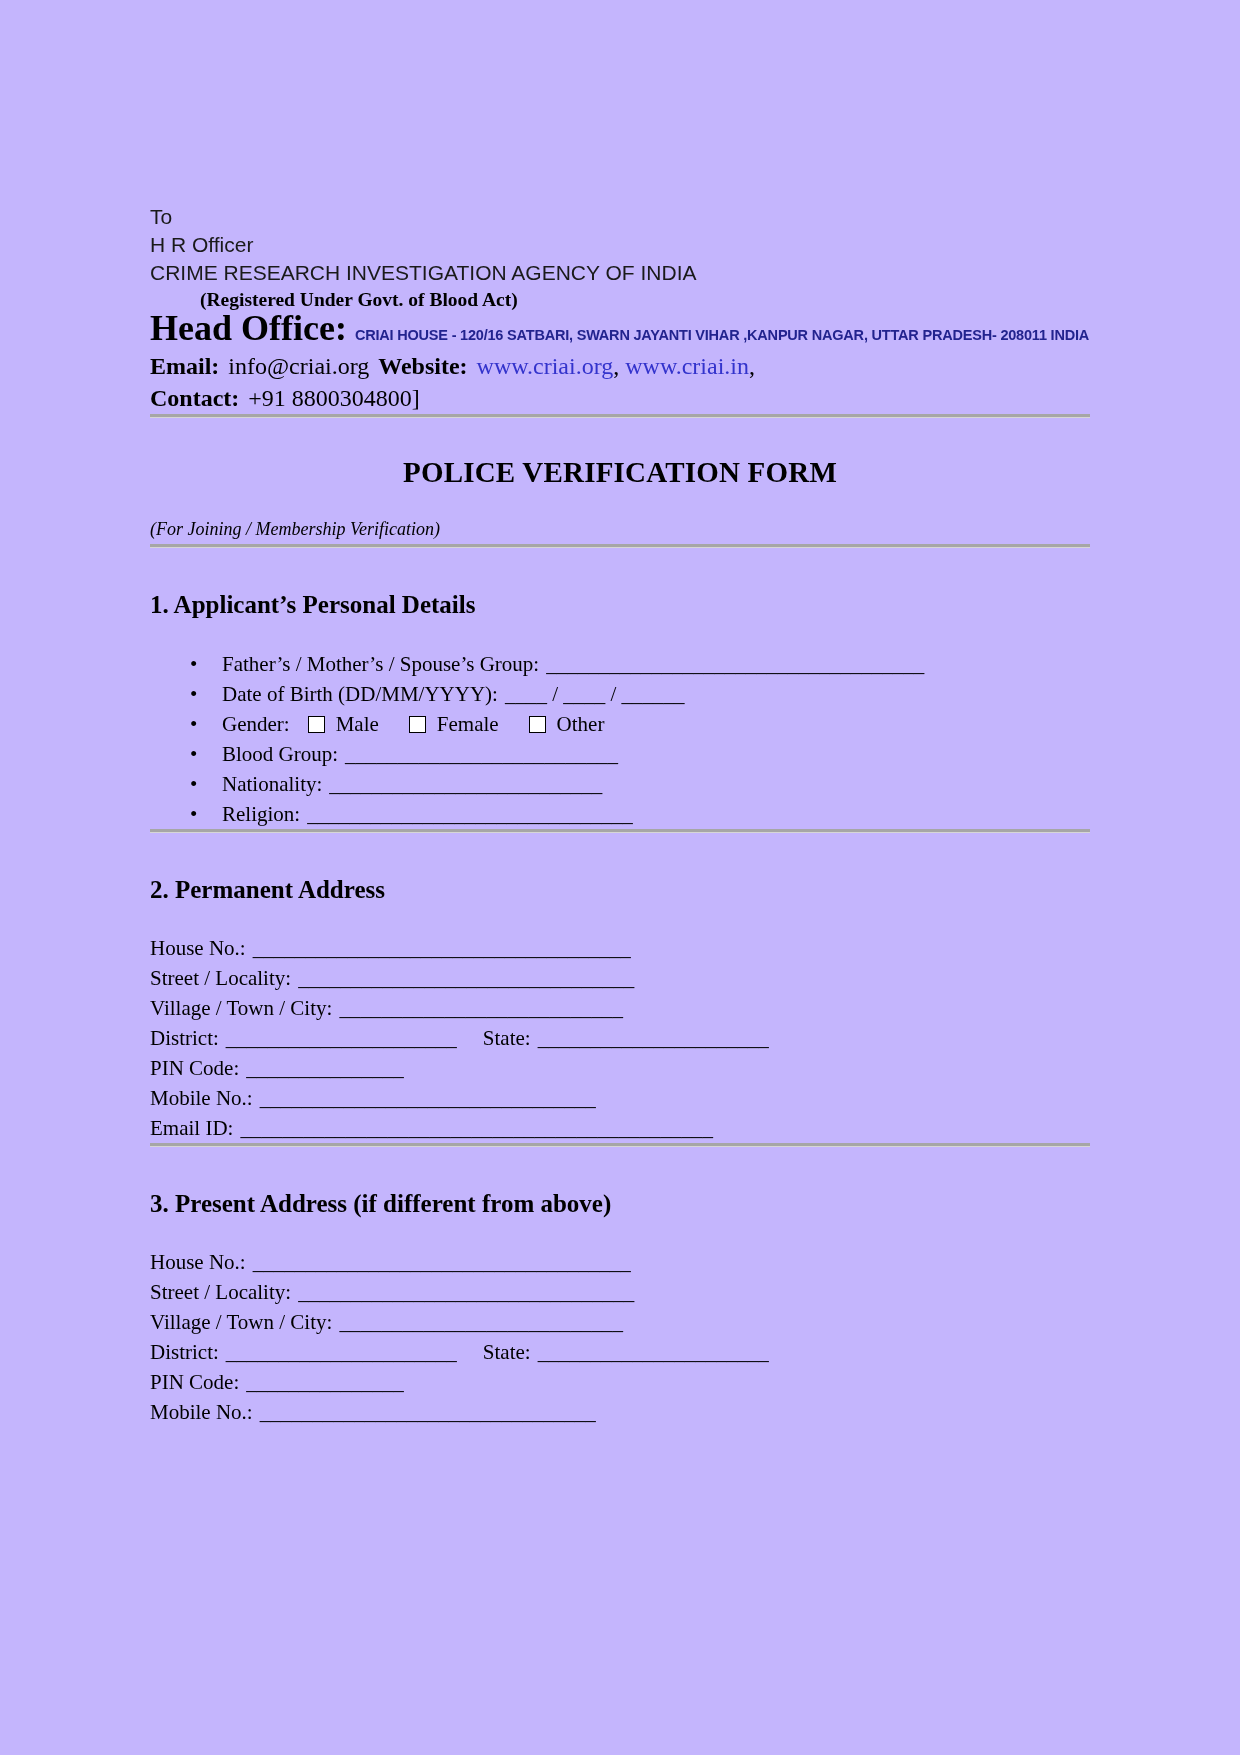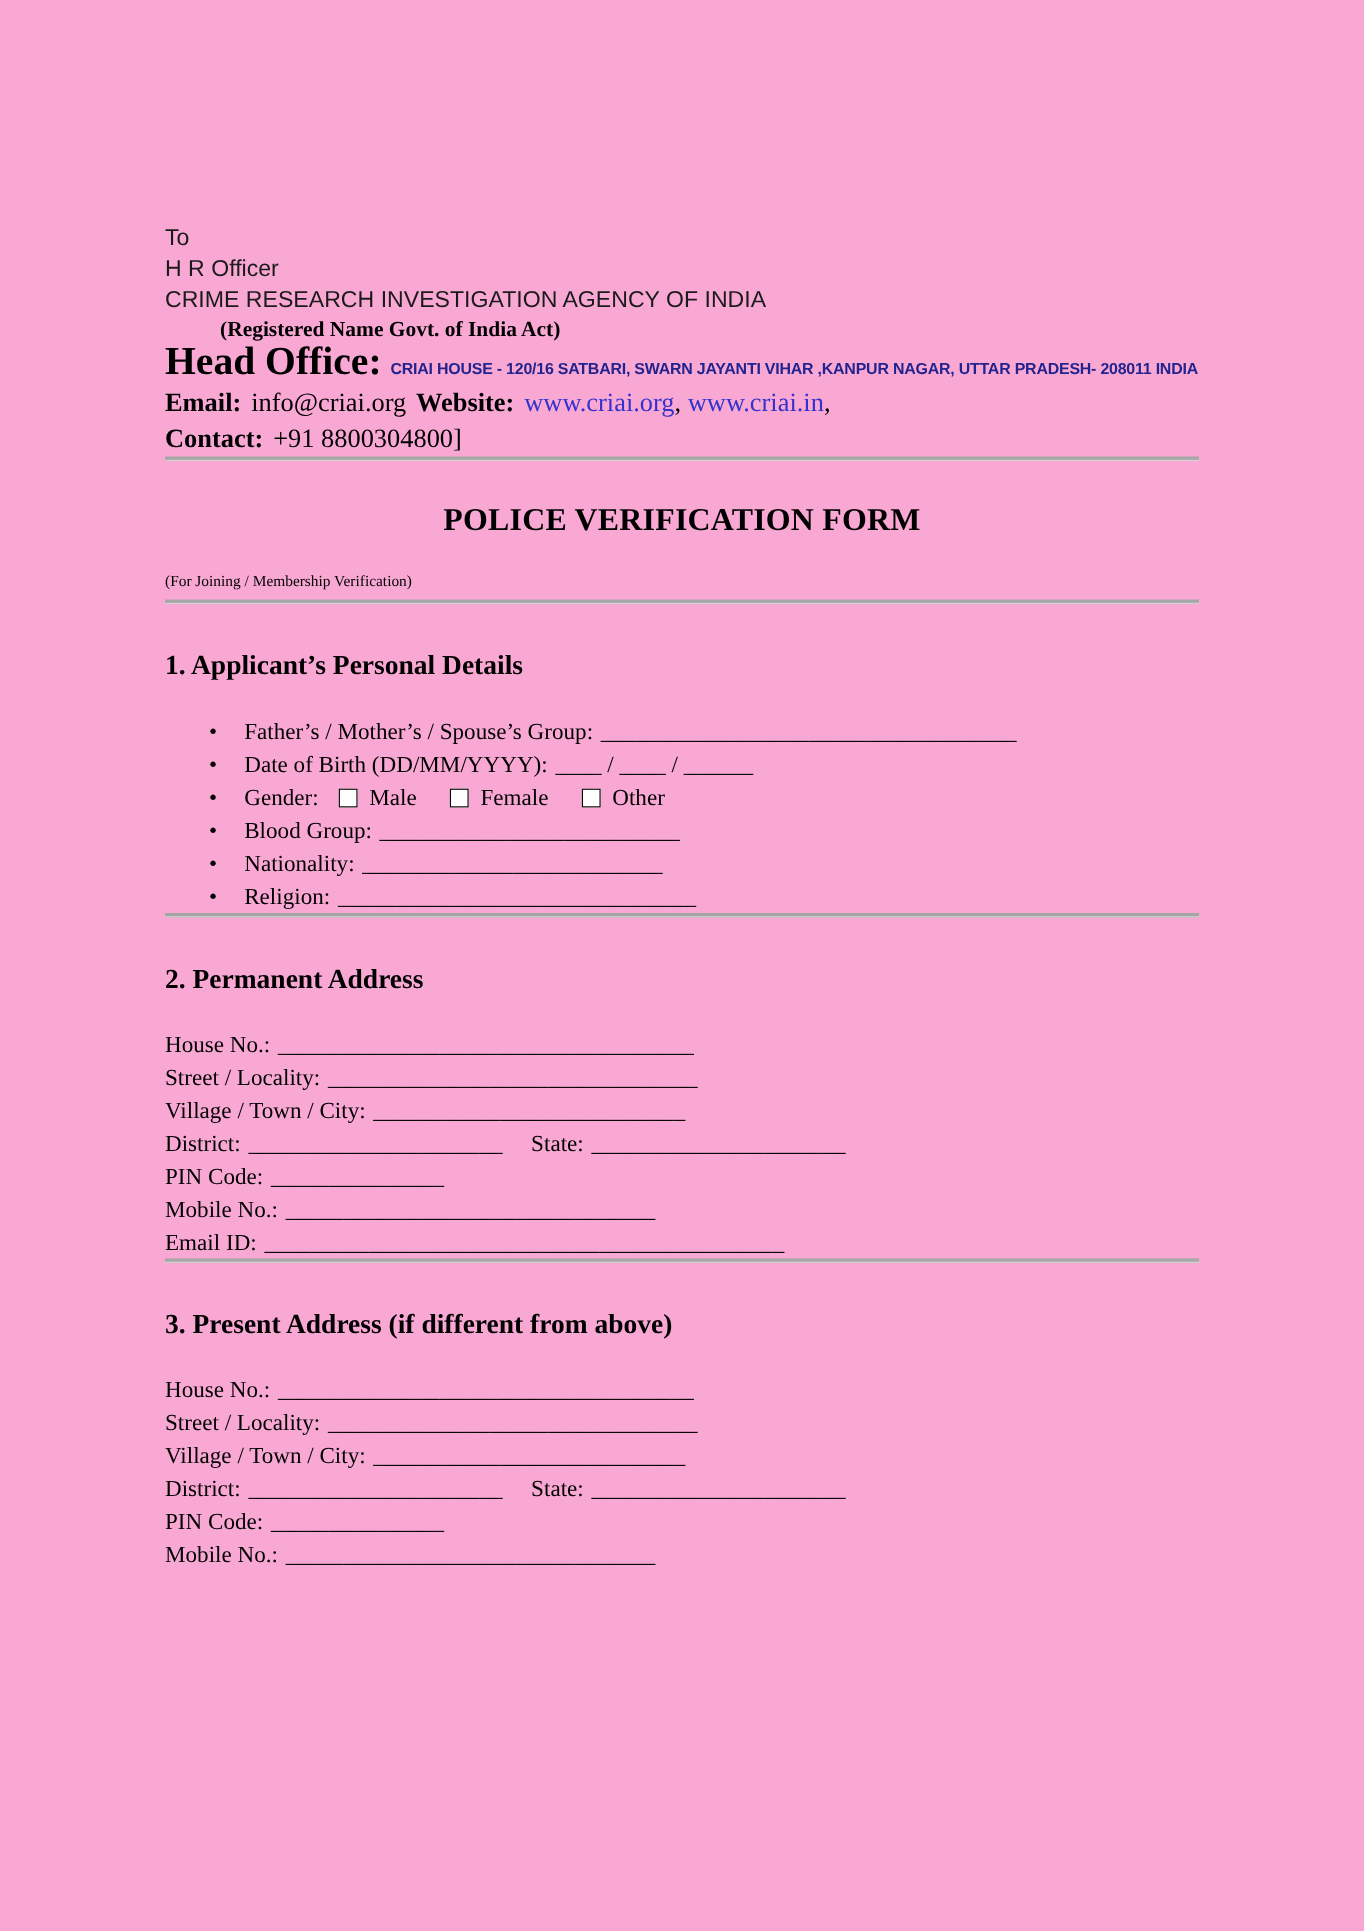--- a/index.html
+++ b/index.html
@@ -1,20 +1,20 @@
 <!DOCTYPE html>
 <html><head>
 <meta charset="utf-8">
 <style>
   html,body{margin:0;padding:0;background:#ffffff;}
   .page{
     position:relative;
     width:1240px;
     height:1755px;
-    background:#f9a8d4;
+    background:#c4b5fd;
     overflow:hidden;
     font-family:"Liberation Serif", serif;
     color:#000;
   }
   .content{
     box-sizing:border-box;
     padding:203px 150px 0 150px;
     width:1240px;
   }
   p,h1,h2,div{margin:0;padding:0;}
@@ -69,21 +69,22 @@
   .doc-title{
     margin-top:36px;
     font-size:29px;
     font-weight:bold;
     line-height:36px;
     text-align:center;
     letter-spacing:0.2px;
   }
   .doc-subtitle{
     margin-top:24px;
-    font-size:14px;
+    font-size:18px;
+    font-style:italic;
     line-height:30px;
   }
   .sec-heading{
     margin-top:40px;
     font-size:25px;
     font-weight:bold;
     line-height:34px;
     white-space:nowrap;
   }
 
@@ -128,21 +129,21 @@
 </style>
 </head>
 <body>
 
 <div class="page">
   <div class="content">
 
     <p class="sansline">To</p>
     <p class="sansline">H R Officer</p>
     <p class="sansline">CRIME RESEARCH INVESTIGATION AGENCY OF INDIA</p>
-    <p class="registered">(Registered Name Govt. of India Act)</p>
+    <p class="registered">(Registered Under Govt. of Blood Act)</p>
 
     <p class="hoffice"><span class="biglabel">Head Office:</span><span class="navyaddr">CRIAI HOUSE - 120/16 SATBARI, SWARN JAYANTI VIHAR ,KANPUR NAGAR, UTTAR PRADESH- 208011 INDIA</span></p>
 
     <p class="hline"><span class="lb">Email:</span><span class="val sp">info@criai.org</span><span class="lb sp">Website:</span><a class="weblink sp">www.criai.org</a><span class="val">, </span><a class="weblink">www.criai.in</a><span class="val">,</span></p>
 
     <p class="hline"><span class="lb">Contact:</span><span class="val sp">+91 8800304800]</span></p>
 
     <hr class="rule hr1">
 
     <h1 class="doc-title">POLICE VERIFICATION FORM</h1>

